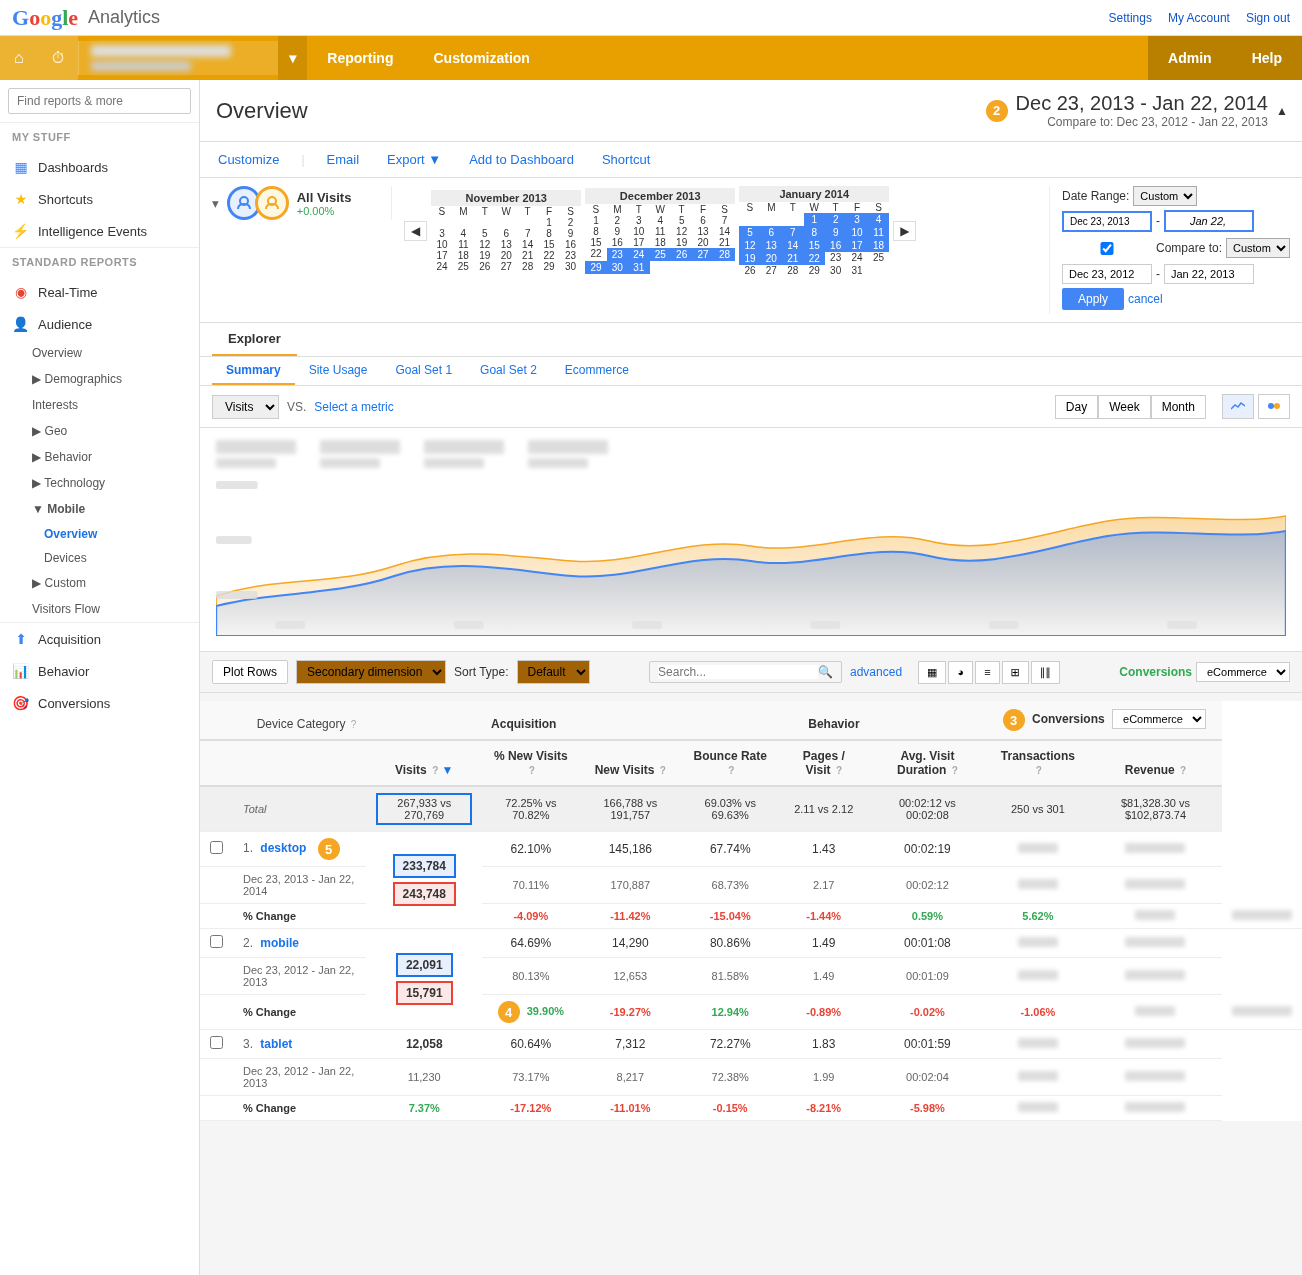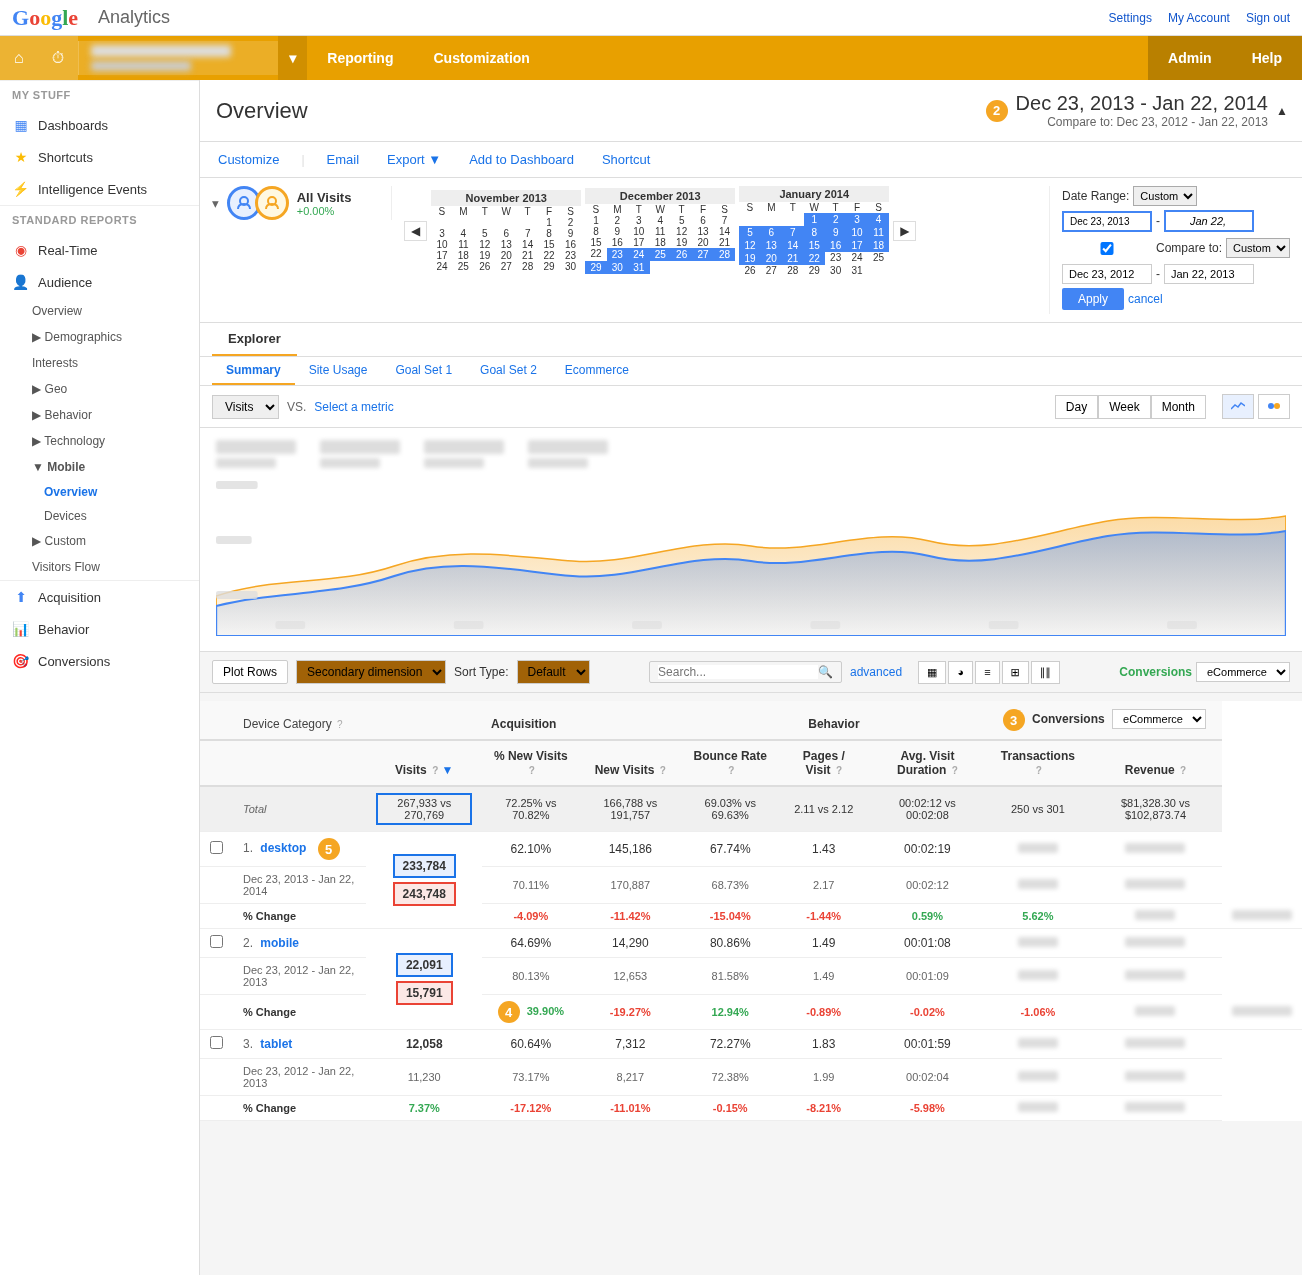--- a/index.html
+++ b/index.html
@@ -1,21 +1,21 @@
 <!DOCTYPE html>
 <html><head>
   <meta charset="utf-8">
   <style>
     * { box-sizing: border-box; margin: 0; padding: 0; }
     body { font-family: Arial, sans-serif; font-size: 12px; background: #f5f5f5; color: #333; width: 1302px; }
 
     
     .top-bar { background: #fff; border-bottom: 1px solid #ddd; padding: 4px 12px; display: flex; align-items: center; justify-content: space-between; height: 36px; }
     .top-bar-logo { display: flex; align-items: center; gap: 4px; }
-    .logo-text { font-size: 18px; color: #666; margin-left: 16px; }
+    .logo-text { font-size: 18px; color: #666; margin-left: 6px; }
     .top-bar-links { display: flex; gap: 16px; font-size: 12px; color: #1155cc; }
     .top-bar-links a { color: #1155cc; text-decoration: none; cursor: pointer; }
 
     
     .nav-bar { background: #e8a000; display: flex; align-items: center; height: 44px; }
     .nav-icon-btn { background: rgba(255,255,255,0.2); border: none; color: #fff; padding: 8px 14px; cursor: pointer; font-size: 16px; height: 44px; display: flex; align-items: center; }
     .nav-account-area { background: rgba(255,255,255,0.15); padding: 4px 12px; color: #fff; font-size: 11px; min-width: 200px; border-left: 1px solid rgba(255,255,255,0.2); }
     .nav-account-area .acct-name { font-size: 12px; font-weight: bold; }
     .nav-dropdown-arrow { background: rgba(0,0,0,0.1); border: none; color: #fff; padding: 4px 8px; cursor: pointer; height: 44px; }
     .nav-tabs { display: flex; margin-left: 0; }
@@ -71,21 +71,21 @@
     .sort-select { border: 1px solid #ccc; padding: 3px 6px; font-size: 12px; background: #a16207; }
     .table-search { margin-left: auto; display: flex; align-items: center; border: 1px solid #ccc; padding: 3px 8px; border-radius: 2px; }
     .table-search input { border: none; outline: none; font-size: 12px; width: 160px; }
     .advanced-link { color: #1a73e8; font-size: 12px; cursor: pointer; }
     .table-view-btns { display: flex; gap: 2px; margin-left: 8px; }
     .table-view-btn { border: 1px solid #ccc; padding: 4px 8px; cursor: pointer; background: #fff; font-size: 11px; }
 
     
     .data-table { width: 100%; border-collapse: collapse; font-size: 12px; }
     .data-table th { padding: 8px 10px; text-align: center; border-bottom: 2px solid #ddd; background: #f9f9f9; color: #333; font-weight: bold; vertical-align: bottom; }
-    .data-table th.left { text-align: left; }
+    .data-table th.left { text-align: right; }
     .data-table td { padding: 6px 10px; text-align: center; border-bottom: 1px solid #eee; vertical-align: middle; }
     .data-table td.left { text-align: left; }
     .acquisition-header { color: #4285f4; border-bottom: 2px solid #4285f4; }
     .behavior-header { color: #f5a623; border-bottom: 2px solid #f5a623; }
     .conversions-header { color: #34a853; border-bottom: 2px solid #34a853; }
     .blurred-cell { display: inline-block; background: #ddd; width: 60px; height: 10px; border-radius: 2px; filter: blur(2px); }
     .blurred-cell-sm { display: inline-block; background: #ddd; width: 40px; height: 10px; border-radius: 2px; filter: blur(2px); }
     .sort-arrow { color: #1a73e8; }
     .device-name { font-weight: bold; color: #1a73e8; }
     .negative { color: #ea4335; }
@@ -140,20 +140,23 @@
   </div>
   <div class="nav-right">
     <button class="nav-right-btn">Admin</button>
     <button class="nav-right-btn">Help</button>
   </div>
 </div>
 
 <div class="main-layout">
 
   <div class="sidebar">
+    <div class="sidebar-search">
+      <input type="text" placeholder="Find reports &amp; more" style="">
+    </div>
 
     <div class="sidebar-section">
       <div class="sidebar-section-title">MY STUFF</div>
       <div class="sidebar-item">
         <span class="icon icon-dashboard">▦</span>
         <span>Dashboards</span>
       </div>
       <div class="sidebar-item">
         <span class="icon icon-shortcut">★</span>
         <span>Shortcuts</span>

